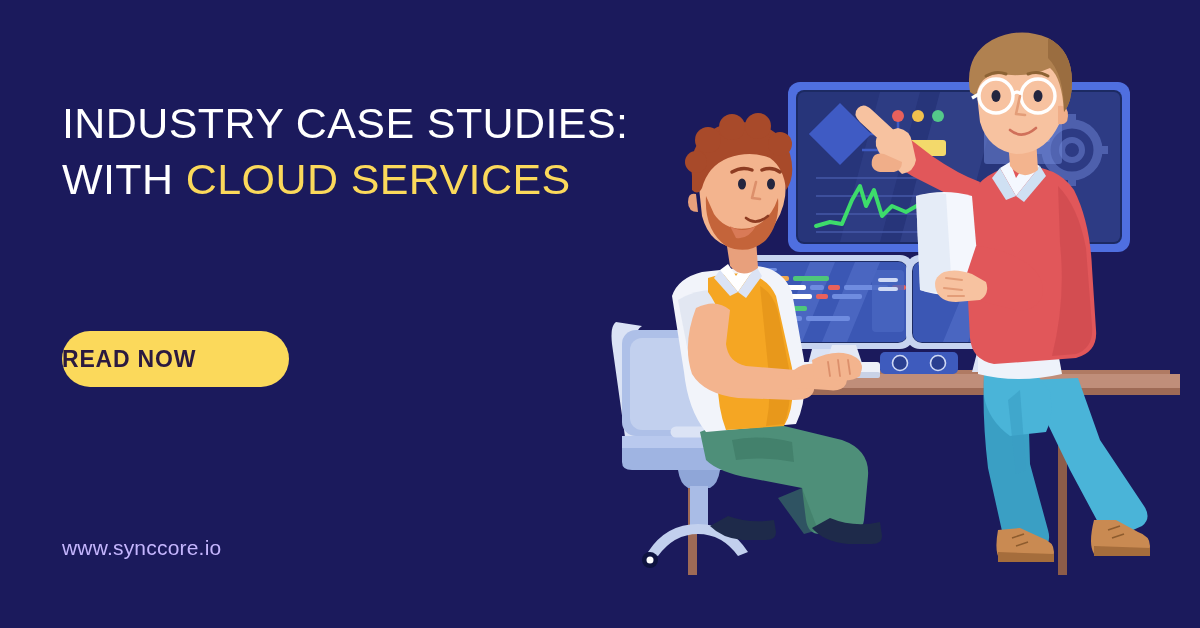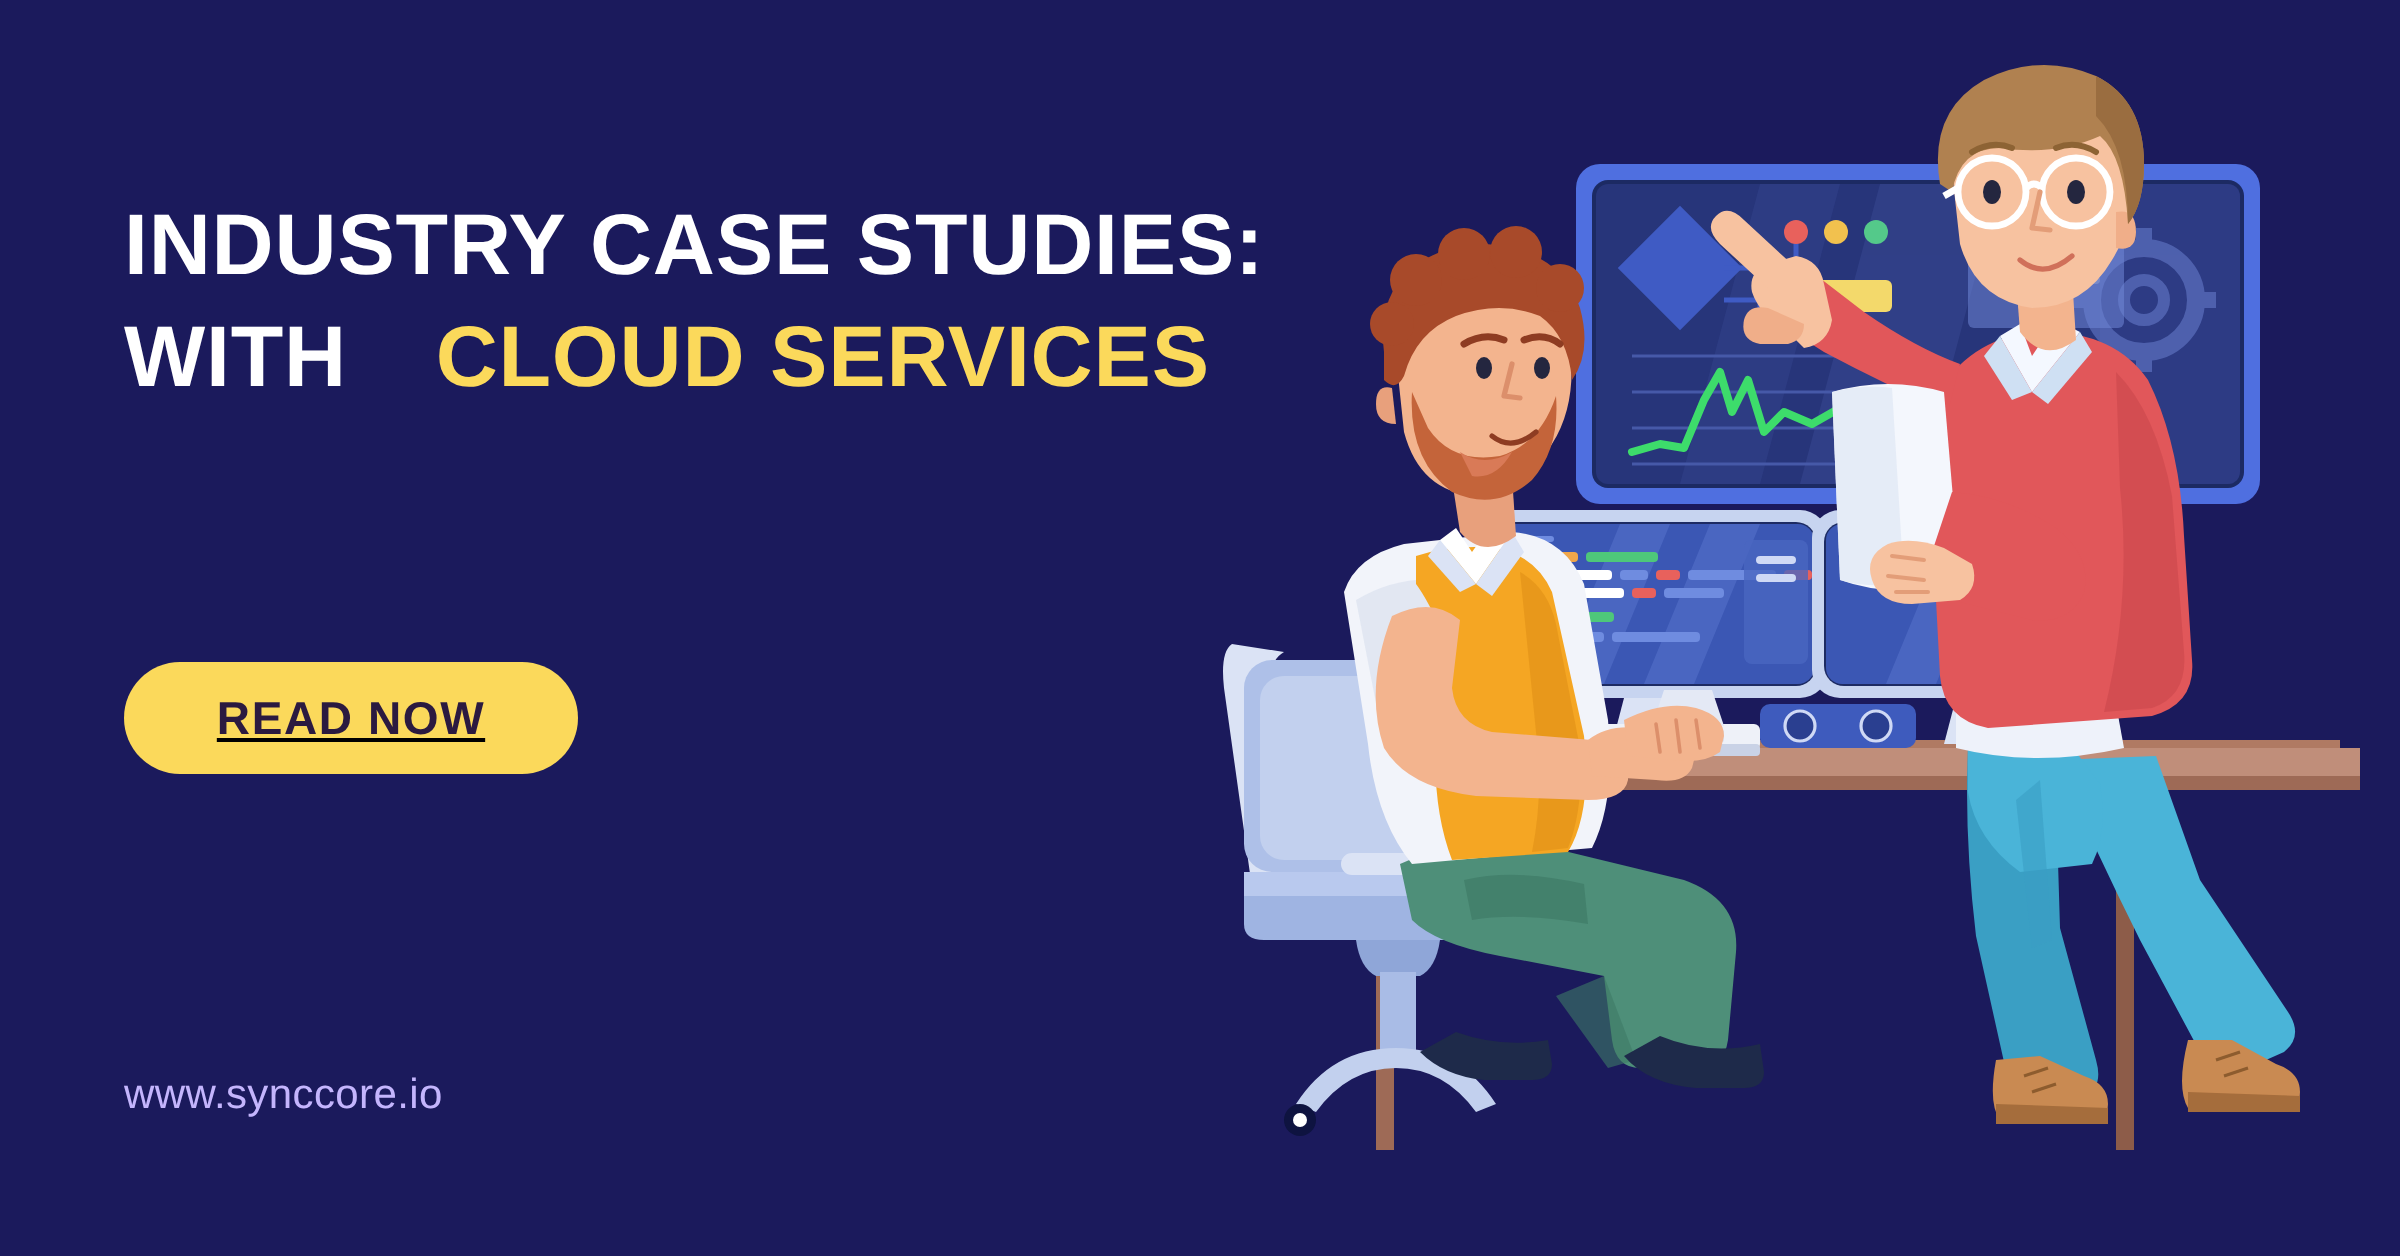--- a/index.html
+++ b/index.html
@@ -17,37 +17,36 @@
 
   
   #text-col {
     position:absolute;
     left:62px; top:96px;
     width:620px;
   }
   #headline {
     font-size:43px;
     line-height:1.30;
-    font-weight:bold;
+    font-weight:normal;
     letter-spacing:0.4px;
     color:#ffffff;
     text-transform:uppercase;
   }
   #headline .ln { display:block; white-space:nowrap; }
-  #headline .accent { color:#fbd95b;margin-left:32px; }
+  #headline .accent { color:#fbd95b; }
 
   #cta {
     position:absolute;
     left:62px; top:331px;
-    display:flex; align-items:center; justify-content:center;
+    display:flex; align-items:center; 
     width:227px; height:56px;
     background:#fbd95b;
     border:none; border-radius:28px;
     cursor:pointer;
-    text-decoration:underline;
   }
   #cta-label {
     font-size:23px; font-weight:bold;
     letter-spacing:0.8px;
     color:#2b1a40;
     text-transform:uppercase;
   }
 
   #site-url {
     position:absolute;

